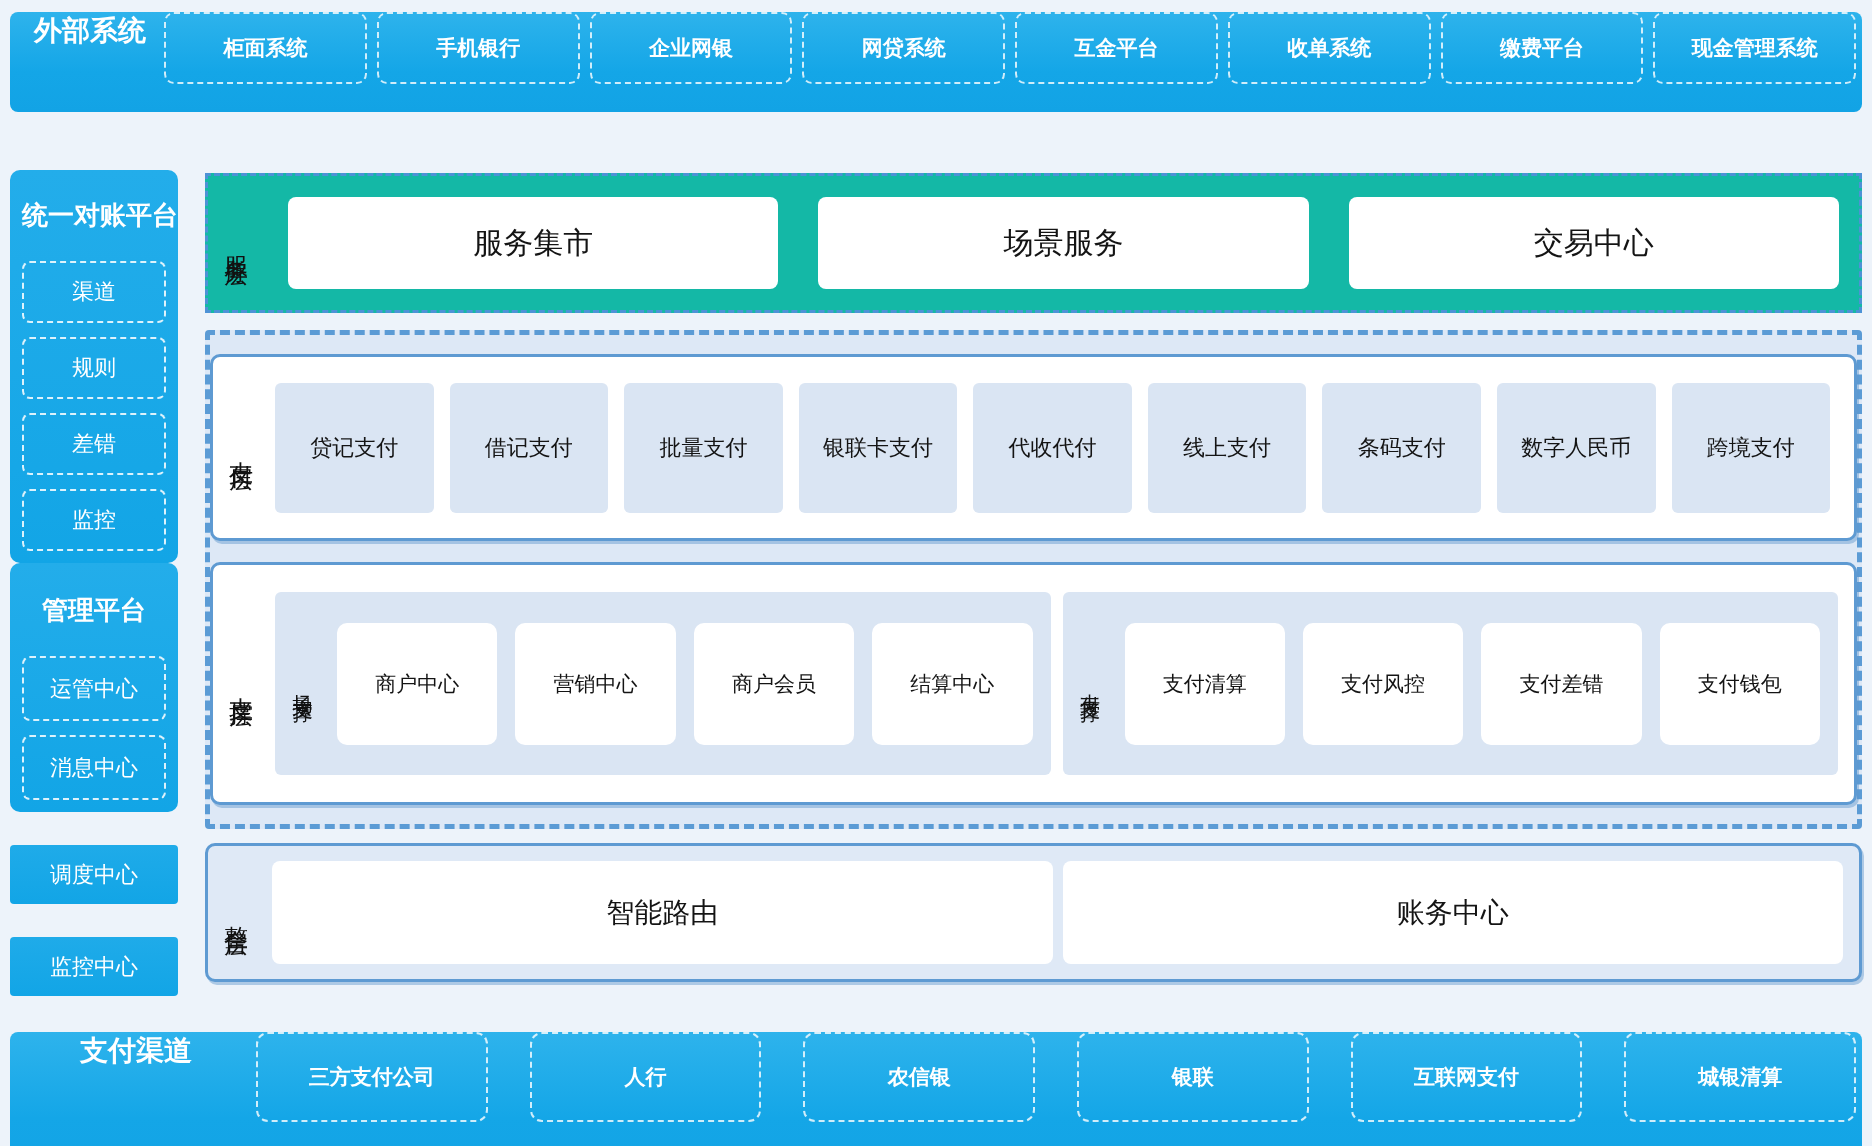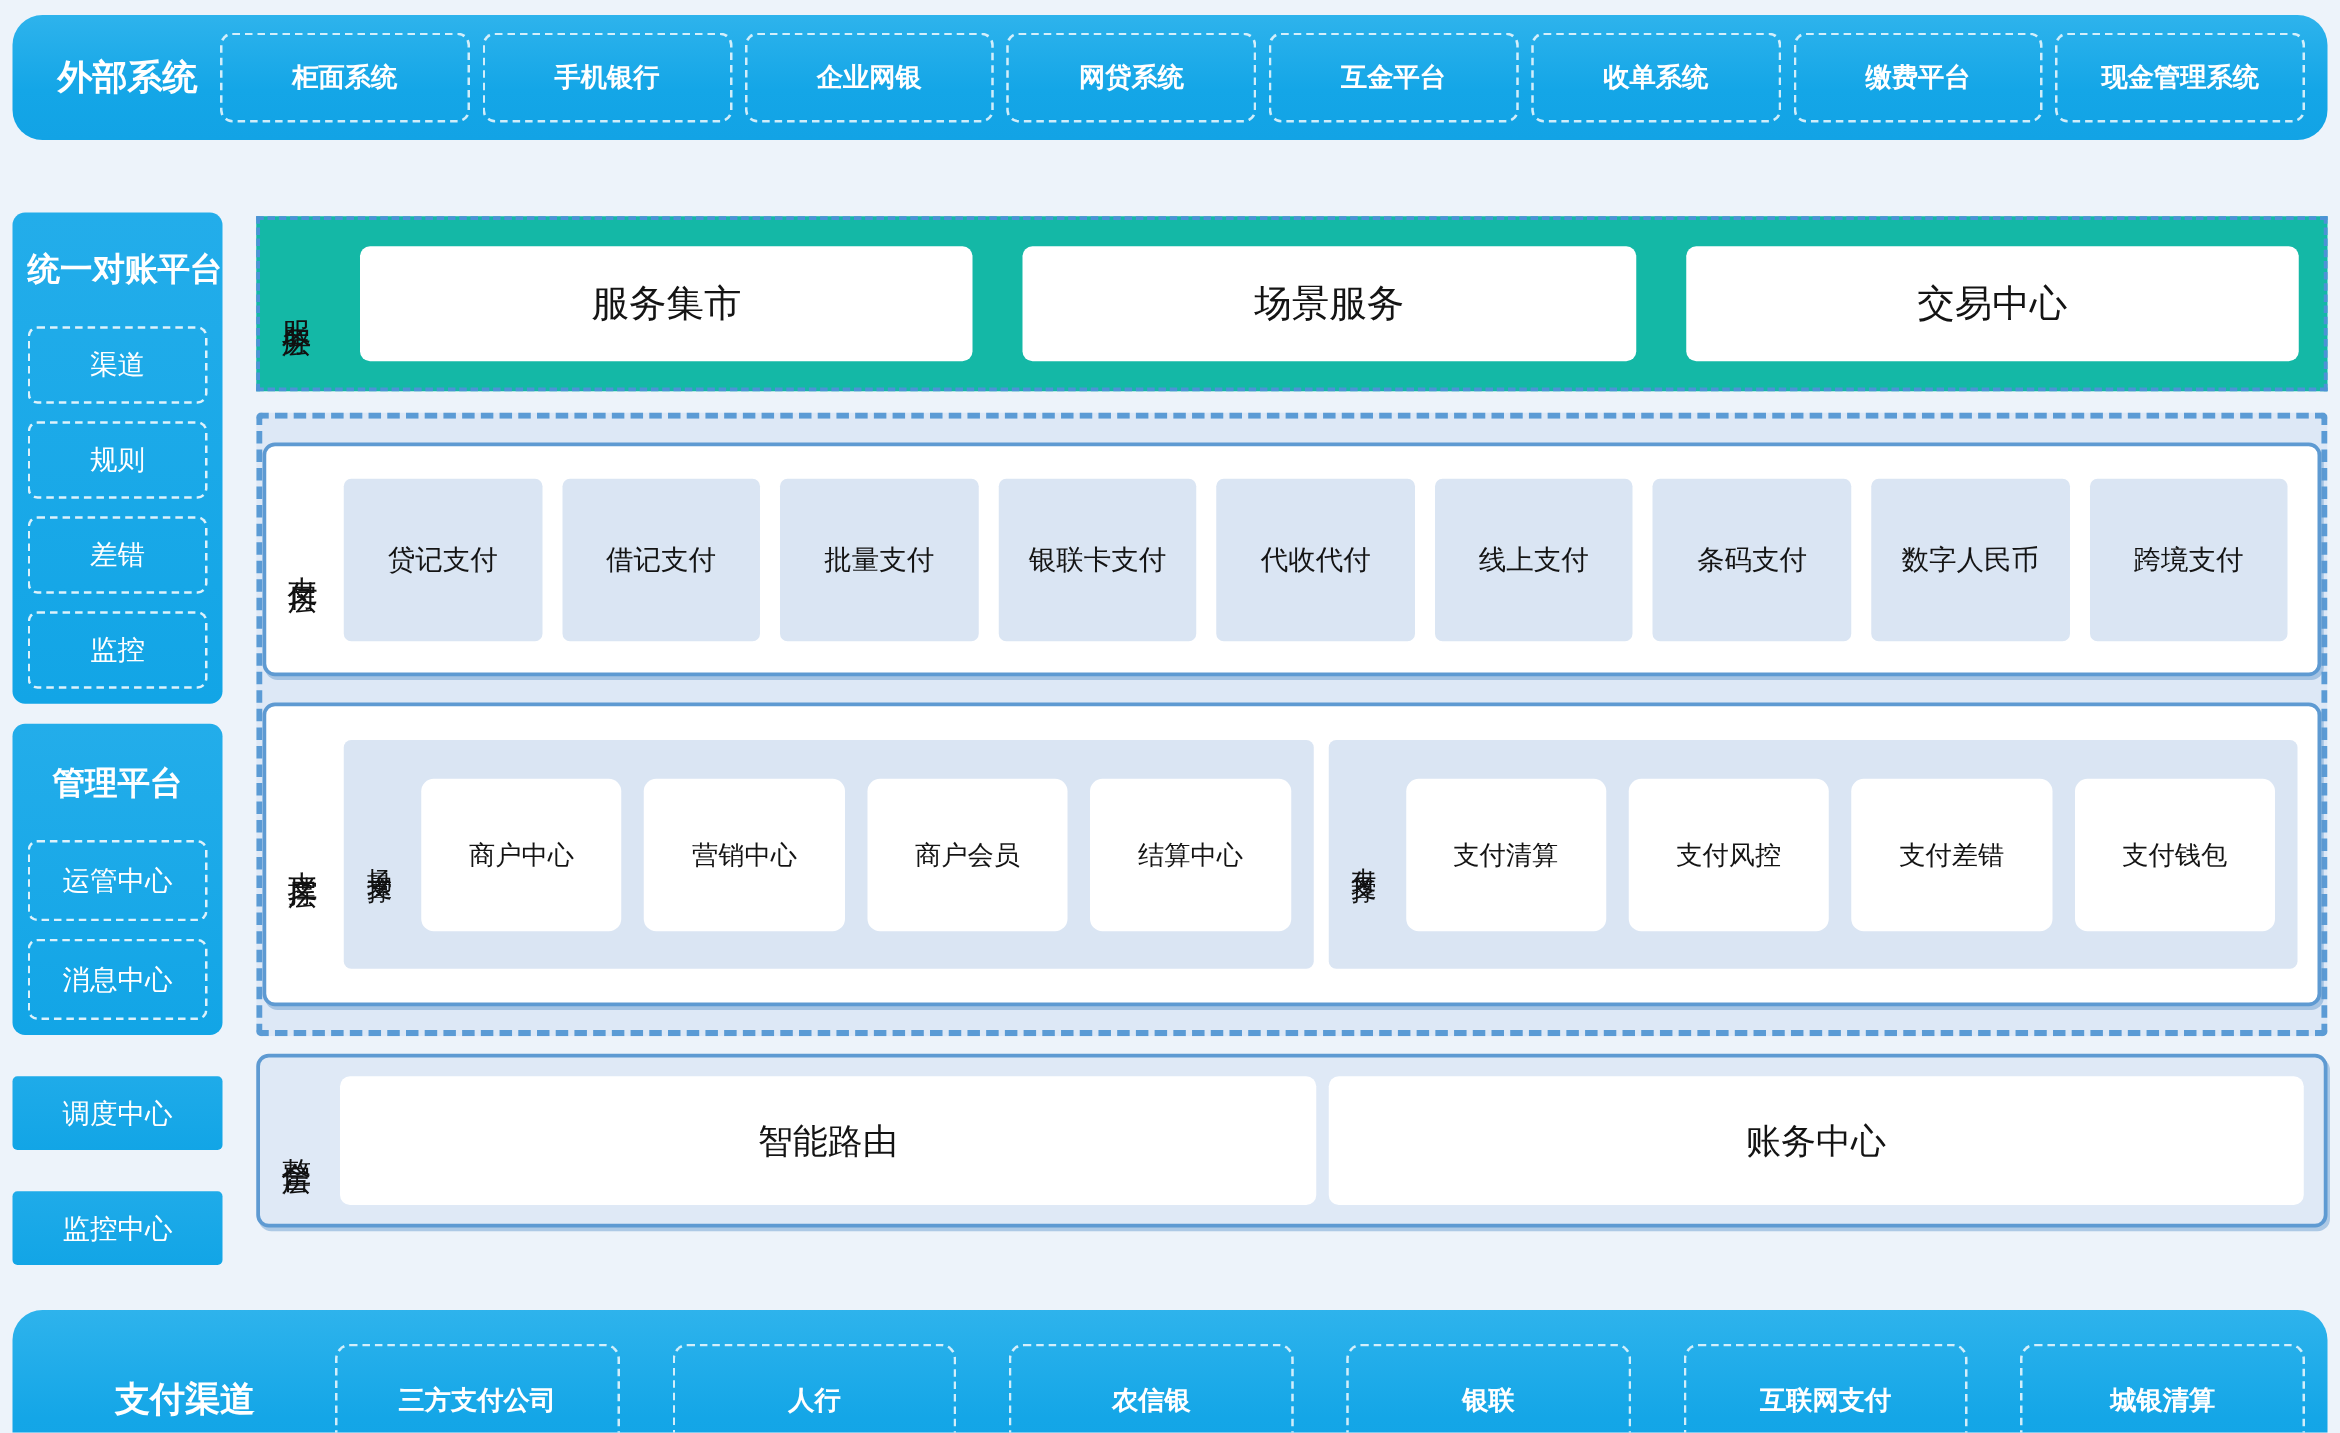--- a/index.html
+++ b/index.html
@@ -8,24 +8,24 @@
     background: #edf3fa;
     font-family: "Liberation Sans", "DejaVu Sans", sans-serif;
     color: #141414;
     padding: 12px 10px 6px 10px;
     overflow: hidden;
   }
 
   
   .banner {
     background: linear-gradient(180deg, #2eb3ec 0%, #14a6e7 60%, #12a3e5 100%);
-    border-radius: 24px;
-    display: flex;
-    align-items: center;
-    padding: 0 18px;
+    border-radius: 8px;
+    display: flex;
+    align-items: flex-start;
+    padding: 0 6px;
     color: #ffffff;
   }
   .banner.top { height: 100px; }
   .banner.bottom { height: 144px; margin-top: 36px; }
   .banner-title {
     font-weight: bold;
     font-size: 28px;
     text-align: center;
     flex: 0 0 auto;
     white-space: nowrap;
@@ -52,21 +52,21 @@
   .middle { display: flex; align-items: flex-start; margin-top: 33px; }
 
   
   .left-col { width: 168px; flex: 0 0 auto; margin-top: 25px; }
   .side-block {
     background: linear-gradient(180deg, #23adea 0%, #12a5e6 100%);
     border-radius: 10px;
     color: #fff;
     padding: 28px 12px 10px 12px;
   }
-  .side-block + .side-block { margin-top: 16px; }
+  .side-block + .side-block { }
   .side-title {
     font-size: 26px;
     font-weight: bold;
     text-align: center;
     white-space: nowrap;
     letter-spacing: 0px;
     margin-bottom: 28px;
   }
   .side-item {
     border: 2px dashed rgba(255,255,255,0.85);

